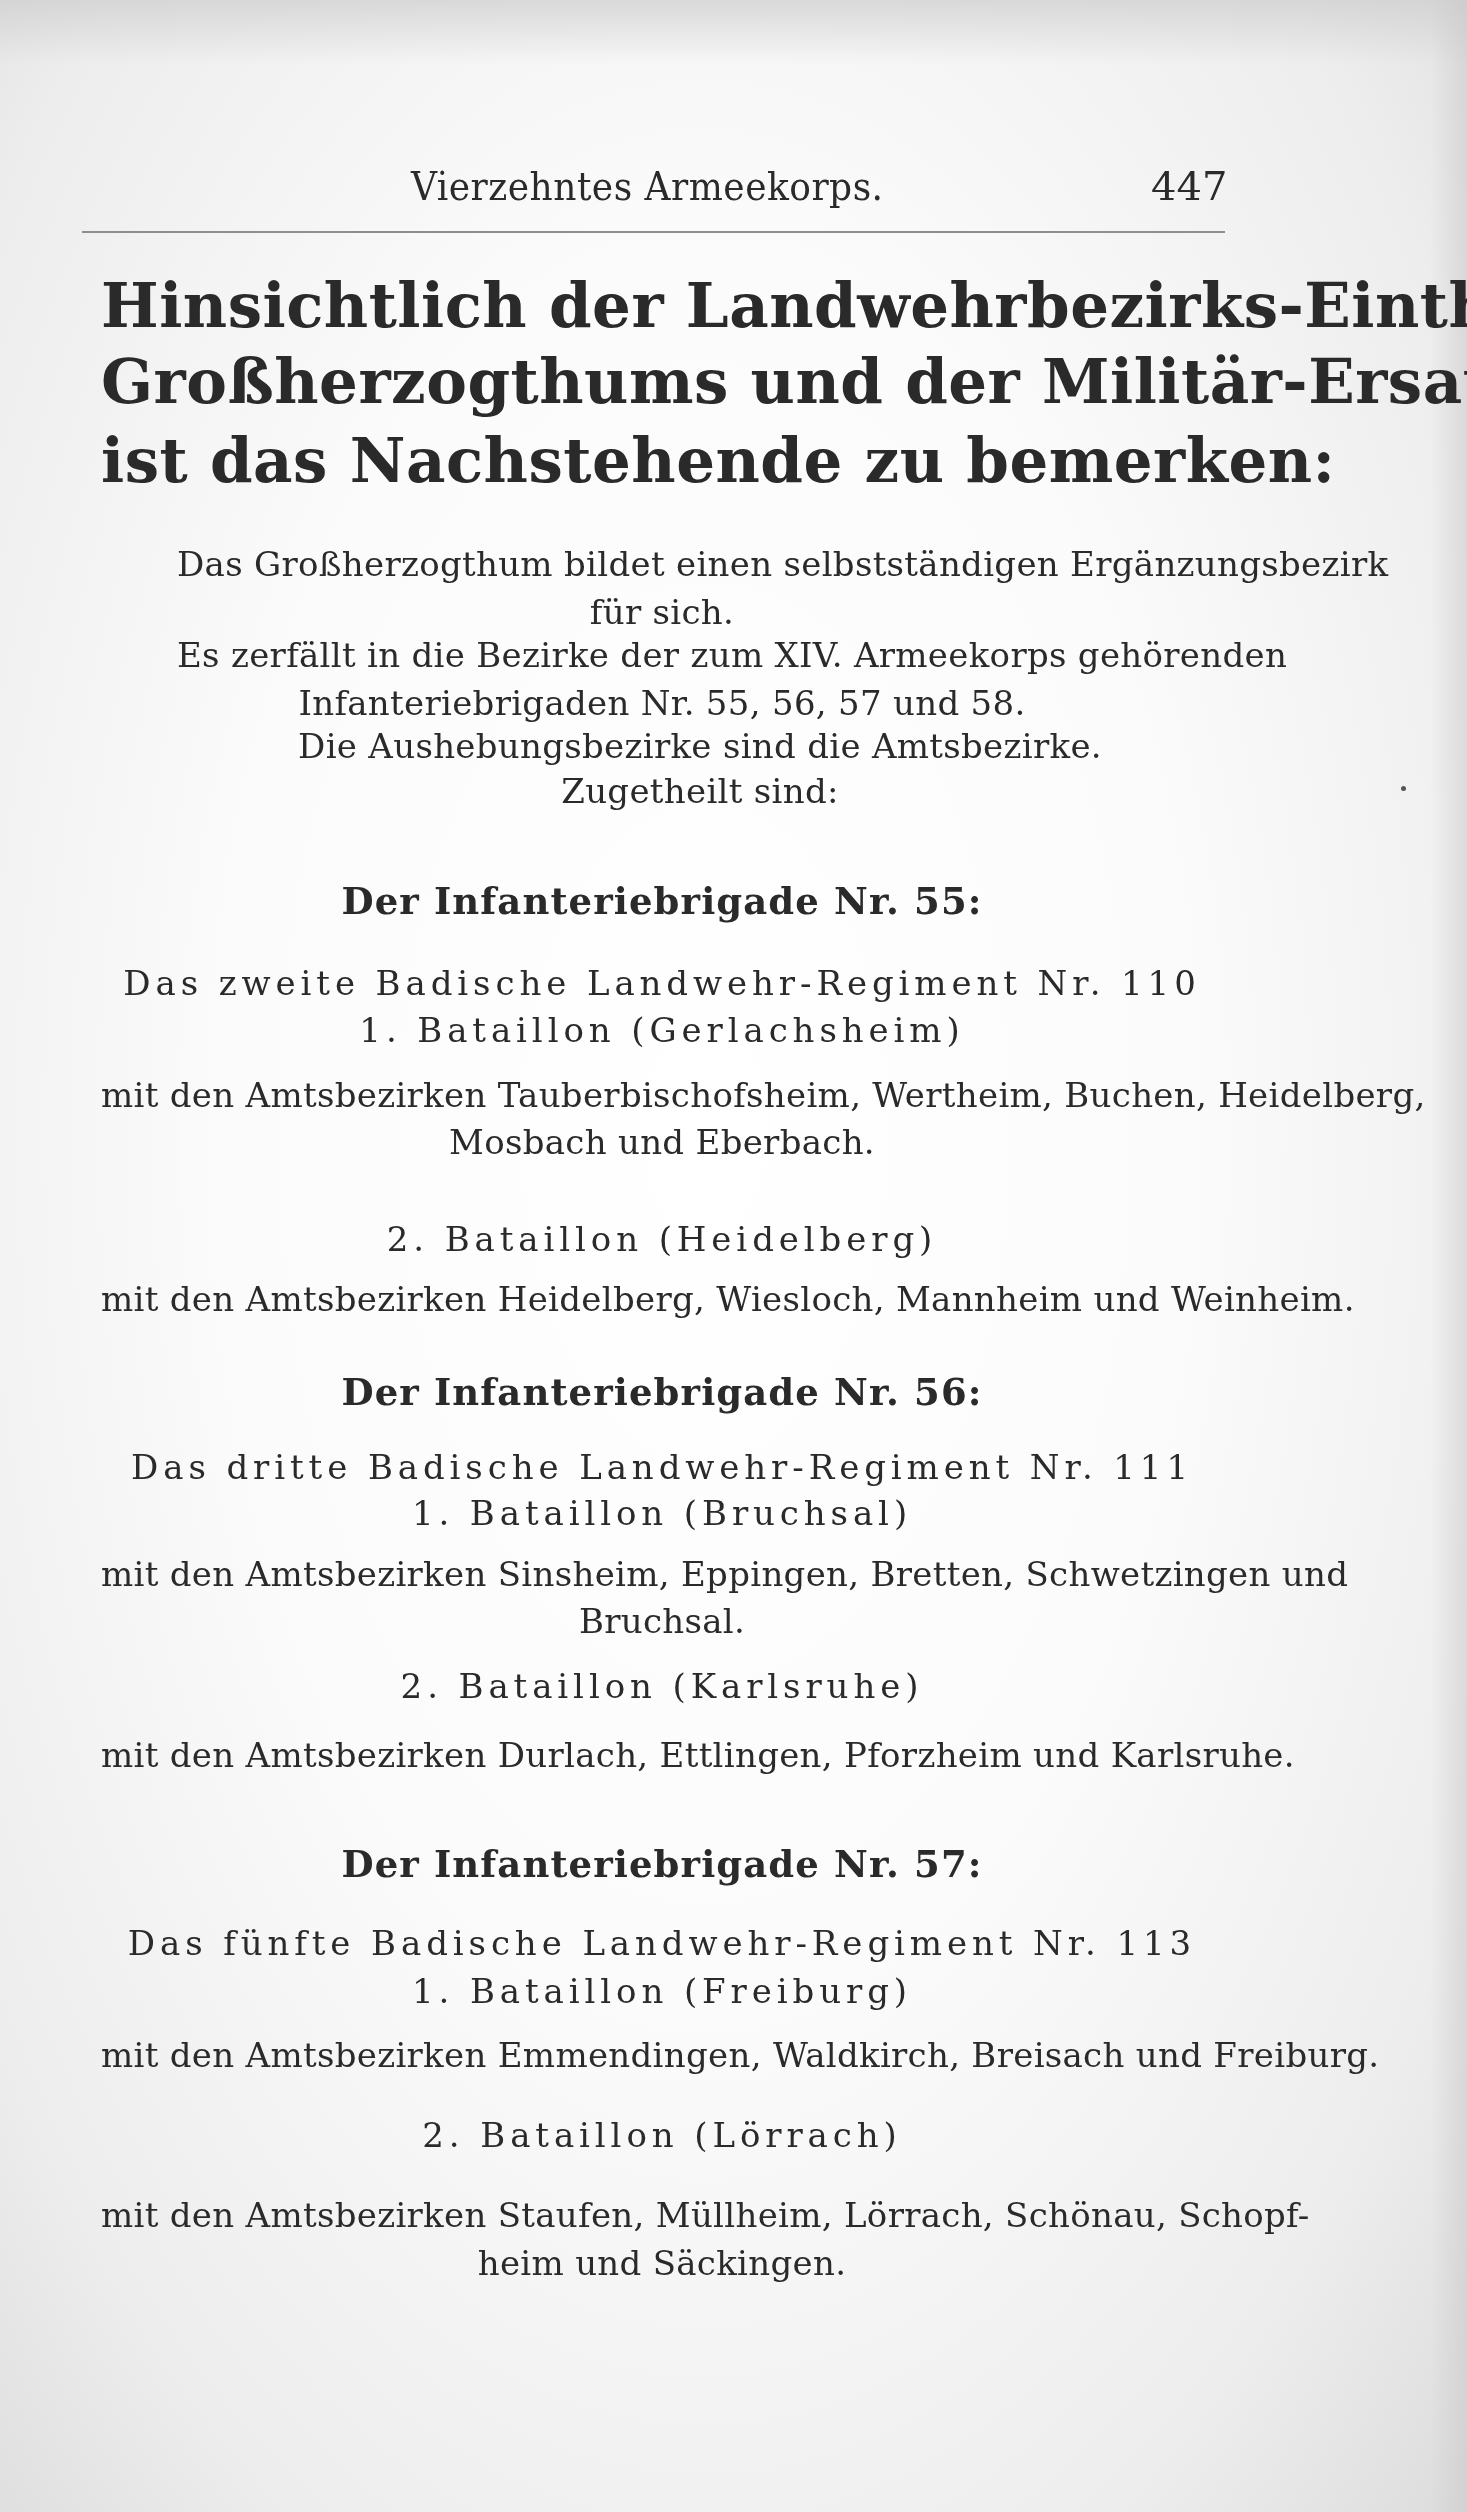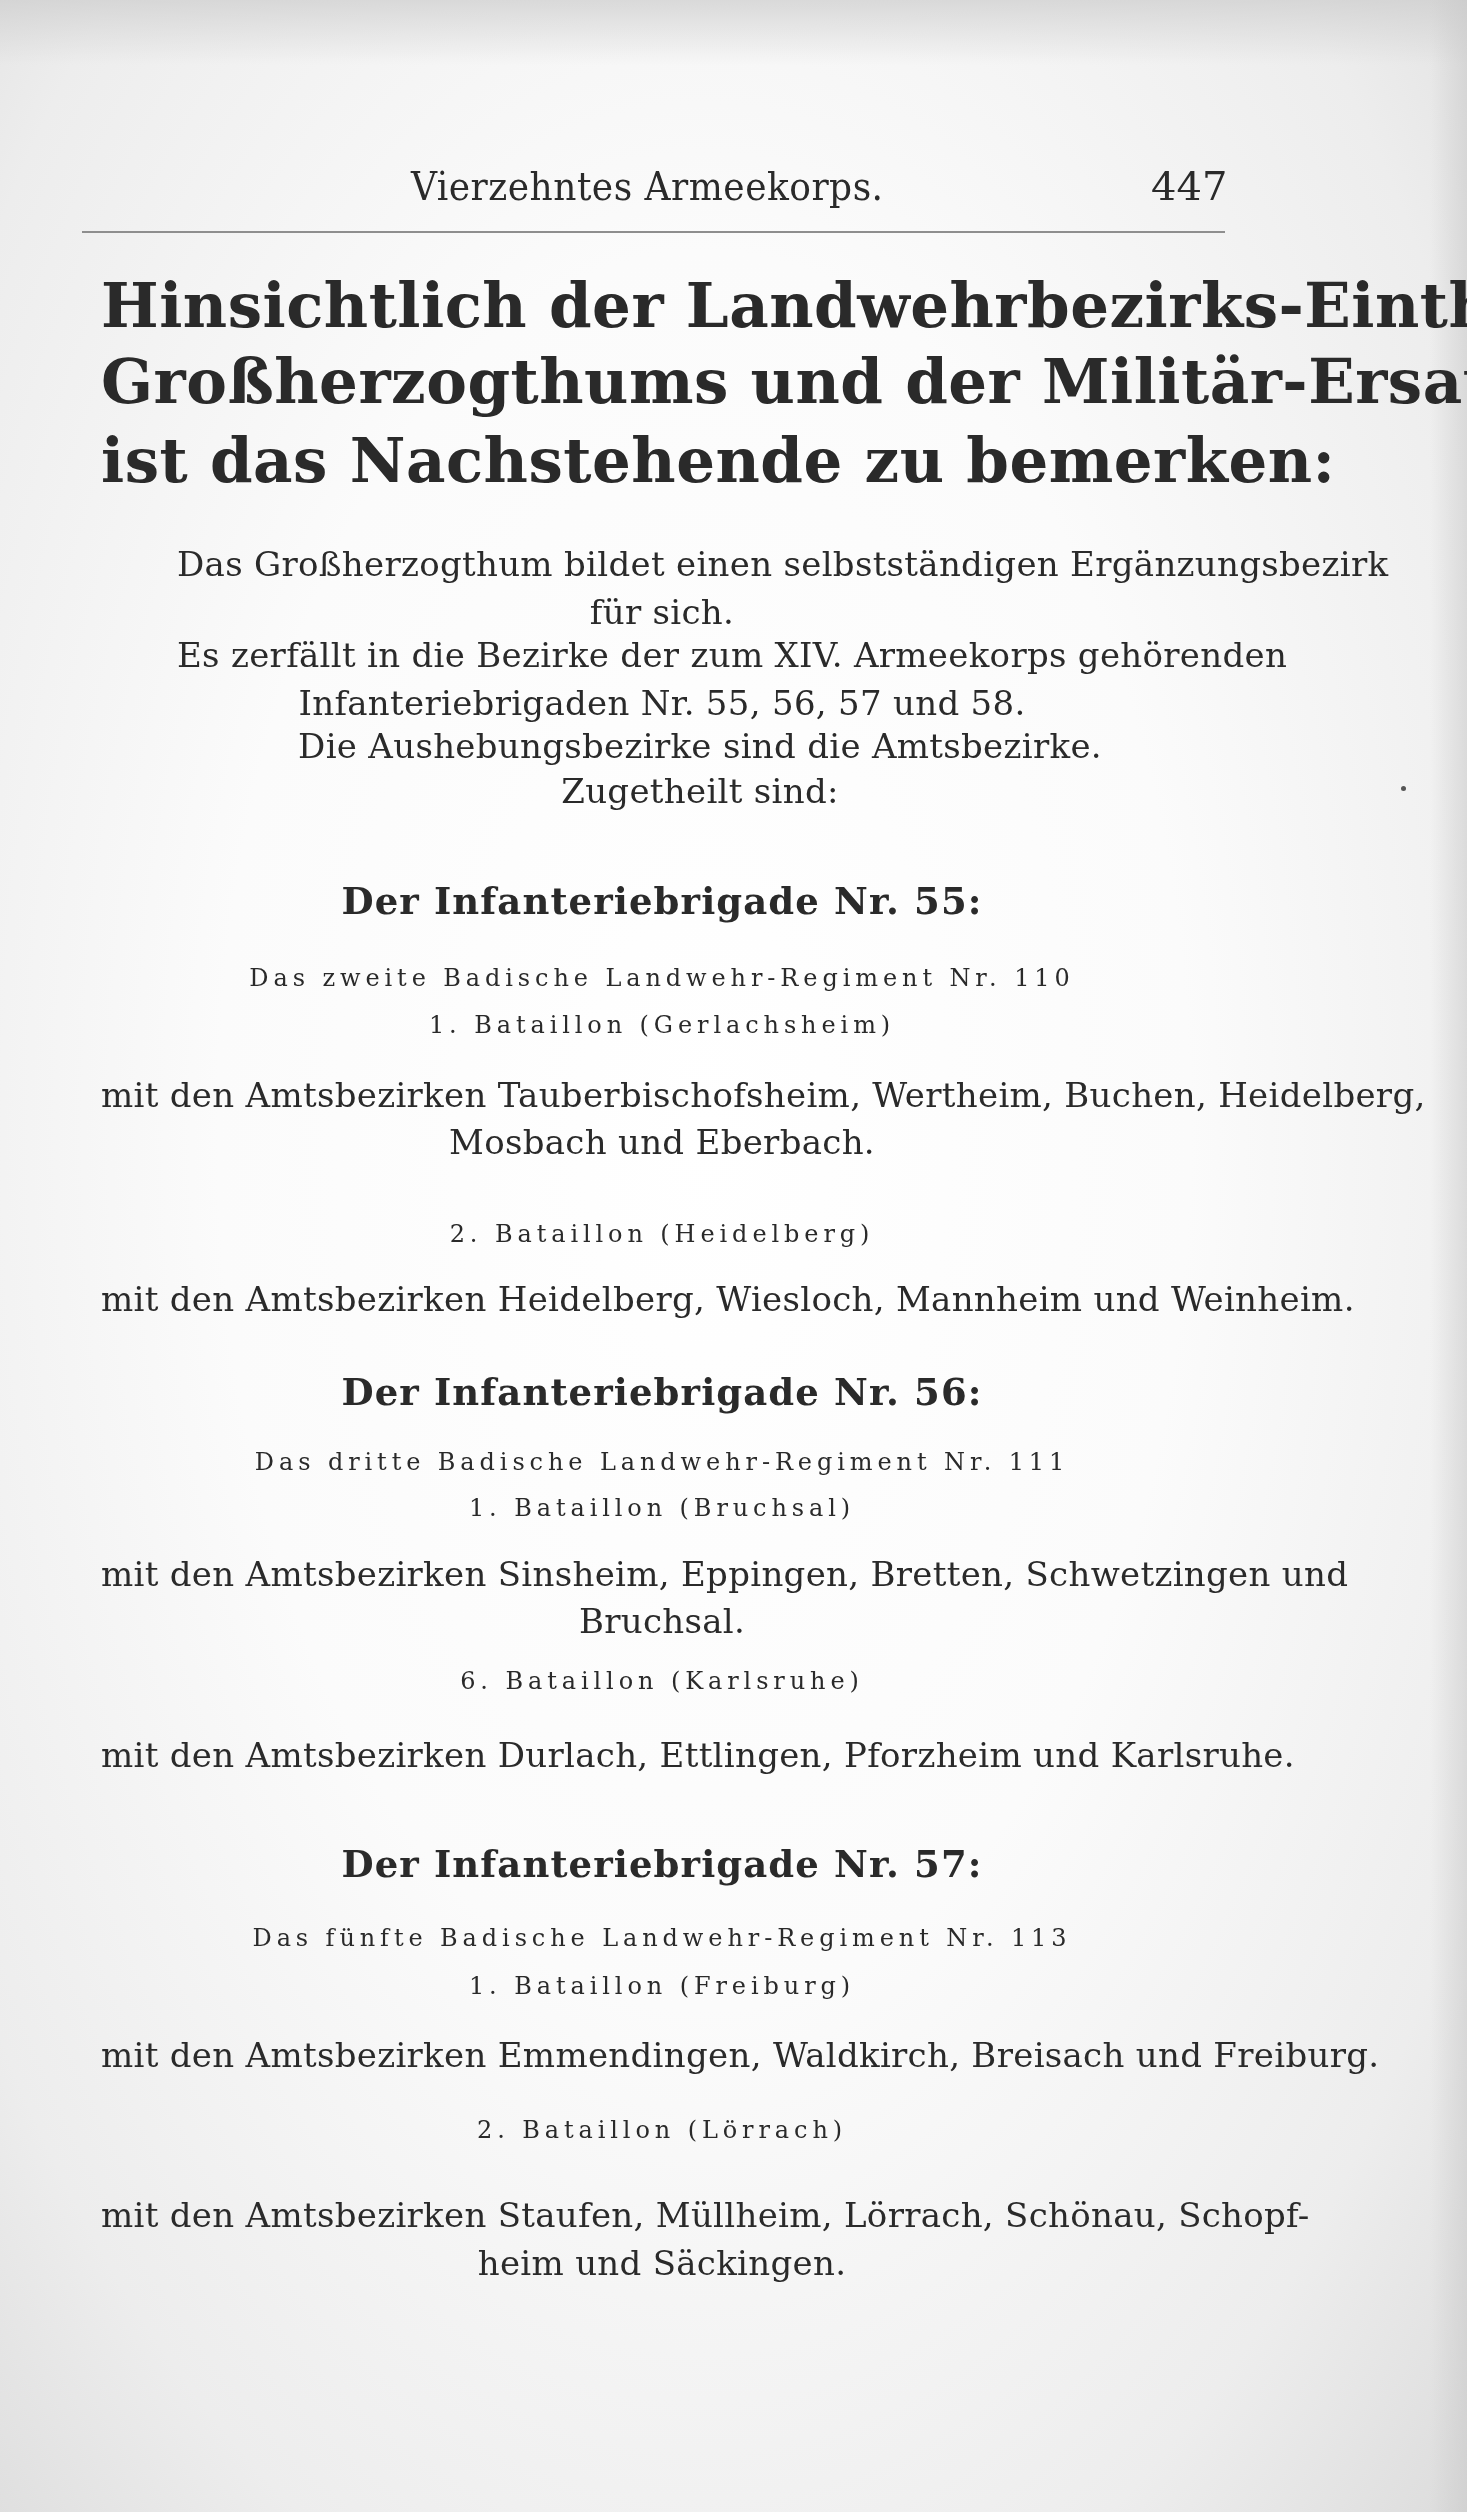--- a/index.html
+++ b/index.html
@@ -36,21 +36,21 @@
     .head-rule {
       position: absolute; top: 231px; left: 82px; width: 1143px; height: 2.2px;
       background: #8e8e8e;
     }
     .title {
       font-size: 61px; font-weight: bold; letter-spacing: 0.5px;
       font-family: "DejaVu Serif", serif;
     }
     .body-text { font-size: 34px; letter-spacing: 0.3px; }
     .brigade { font-size: 37px; font-weight: bold; letter-spacing: 1.1px; }
-    .spaced { font-size: 24px; letter-spacing: 4.9px; }
+    .spaced { font-size: 34px; letter-spacing: 4.9px; }
     .speck { position: absolute; width: 5.4px; height: 5.4px; border-radius: 50%; background: #555; }
   </style>
 </head>
 <body>
 
 <div class="edge-top"></div>
 <div class="edge-right"></div>
 
 <div class="running-head">Vierzehntes Armeekorps.</div>
 <div class="page-number">447</div>
@@ -73,21 +73,21 @@
 <div class="line body-text justify" style="top:1078px;">mit den Amtsbezirken Tauberbischofsheim, Wertheim, Buchen, Heidelberg,</div>
 <div class="line body-text center" style="top:1125px;">Mosbach und Eberbach.</div>
 <div class="line spaced center" style="top:1214px;margin-top:8px;">2. Bataillon (Heidelberg)</div>
 <div class="line body-text justify" style="top:1282px;">mit den Amtsbezirken Heidelberg, Wiesloch, Mannheim und Weinheim.</div>
 
 <div class="line brigade center" style="top:1374px;">Der Infanteriebrigade Nr. 56:</div>
 <div class="line spaced center" style="top:1450px;">Das dritte Badische Landwehr-Regiment Nr. 111</div>
 <div class="line spaced center" style="top:1496px;">1. Bataillon (Bruchsal)</div>
 <div class="line body-text justify" style="top:1557px;">mit den Amtsbezirken Sinsheim, Eppingen, Bretten, Schwetzingen und</div>
 <div class="line body-text center" style="top:1604px;">Bruchsal.</div>
-<div class="line spaced center" style="top:1669px;">6. Bataillon (Karlsruhe)</div>
+<div class="line spaced center" style="top:1669px;">2. Bataillon (Karlsruhe)</div>
 <div class="line body-text justify" style="top:1738px;">mit den Amtsbezirken Durlach, Ettlingen, Pforzheim und Karlsruhe.</div>
 
 <div class="line brigade center" style="top:1846px;">Der Infanteriebrigade Nr. 57:</div>
 <div class="line spaced center" style="top:1926px;">Das fünfte Badische Landwehr-Regiment Nr. 113</div>
 <div class="line spaced center" style="top:1974px;">1. Bataillon (Freiburg)</div>
 <div class="line body-text justify" style="top:2038px;">mit den Amtsbezirken Emmendingen, Waldkirch, Breisach und Freiburg.</div>
 <div class="line spaced center" style="top:2118px;">2. Bataillon (Lörrach)</div>
 <div class="line body-text justify" style="top:2198px;">mit den Amtsbezirken Staufen, Müllheim, Lörrach, Schönau, Schopf-</div>
 <div class="line body-text center" style="top:2246px;">heim und Säckingen.</div>
 

